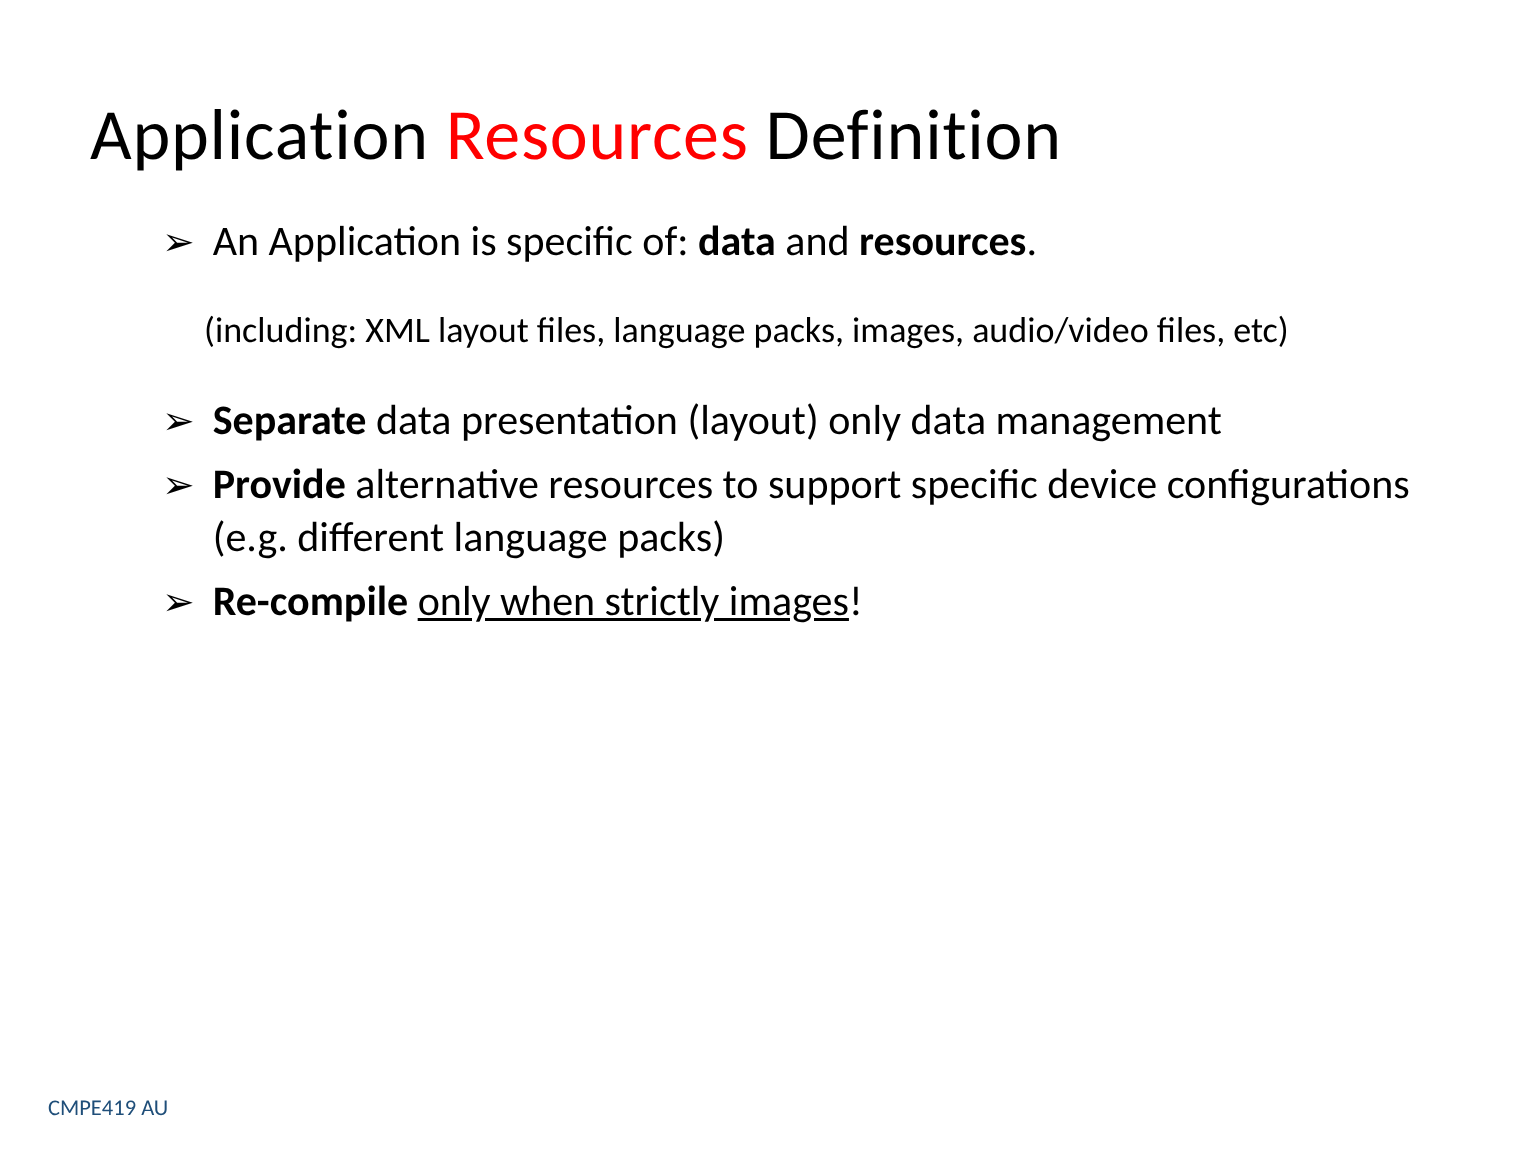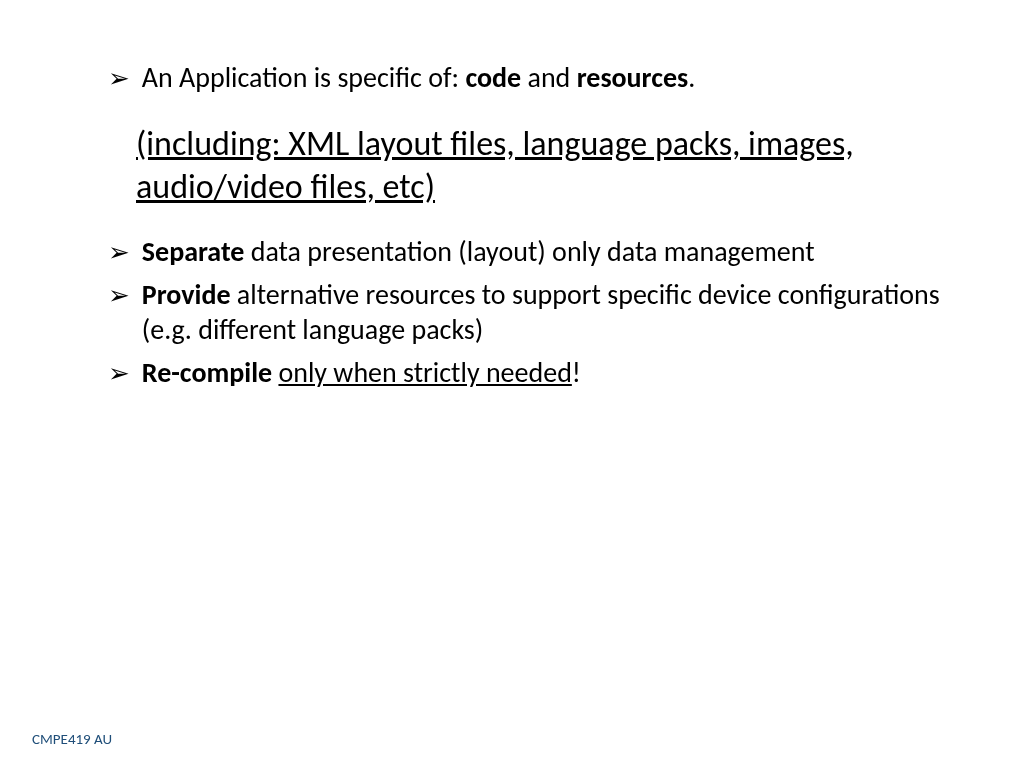--- a/index.html
+++ b/index.html
@@ -38,43 +38,46 @@
     font-size: 26px;
     margin-right: 12px;
     margin-top: 2px;
     flex-shrink: 0;
   }
   .bullet-text { flex: 1; }
   .def-block { margin-bottom: 26px; }
   .def-label { color: #ff0000; font-weight: bold; }
   .bold { font-weight: bold; }
   .underline { text-decoration: underline; }
-  .sub { font-size: 34px; padding-left: 28px; text-decoration: underline; }
+  .sub { font-size: 24px; padding-left: 28px; }
   .util { margin-bottom: 30px; }
   .footer {
     position: absolute;
     left: 32px;
     bottom: 20px;
     font-size: 15px;
     color: #1f4e79;
     font-family: Calibri, Arial, sans-serif;
   }
 </style>
 </head>
 <body>
 
 <div class="slide">
 
+  <h1 class="title">
+    <span>Application </span><span class="red">Resources</span><span> Definition</span>
+  </h1>
 
   <div class="content">
 
     <div class="bullet-row">
       <span class="arrow">➢</span>
       <span class="bullet-text">
-        <span>An Application is specific of: </span><span class="bold">code</span><span> and </span><span class="bold">resources</span><span>.</span>
+        <span>An Application is specific of: </span><span class="bold">data</span><span> and </span><span class="bold">resources</span><span>.</span>
       </span>
     </div>
 
     <div class="def-block">
       <div class="sub">(including: XML layout files, language packs, images, audio/video files, etc)</div>
     </div>
 
 
     <div class="bullet-row tight">
       <span class="arrow">➢</span>
@@ -86,20 +89,20 @@
     <div class="bullet-row tight">
       <span class="arrow">➢</span>
       <span class="bullet-text">
         <span class="bold">Provide</span><span> alternative resources to support specific device configurations (e.g. different language packs)</span>
       </span>
     </div>
 
     <div class="bullet-row tight">
       <span class="arrow">➢</span>
       <span class="bullet-text">
-        <span class="bold">Re-compile</span><span> </span><span class="underline">only when strictly needed</span><span>!</span>
+        <span class="bold">Re-compile</span><span> </span><span class="underline">only when strictly images</span><span>!</span>
       </span>
     </div>
 
   </div>
 </div>
 
 <div class="footer">CMPE419 AU</div>
 
 </body></html>

